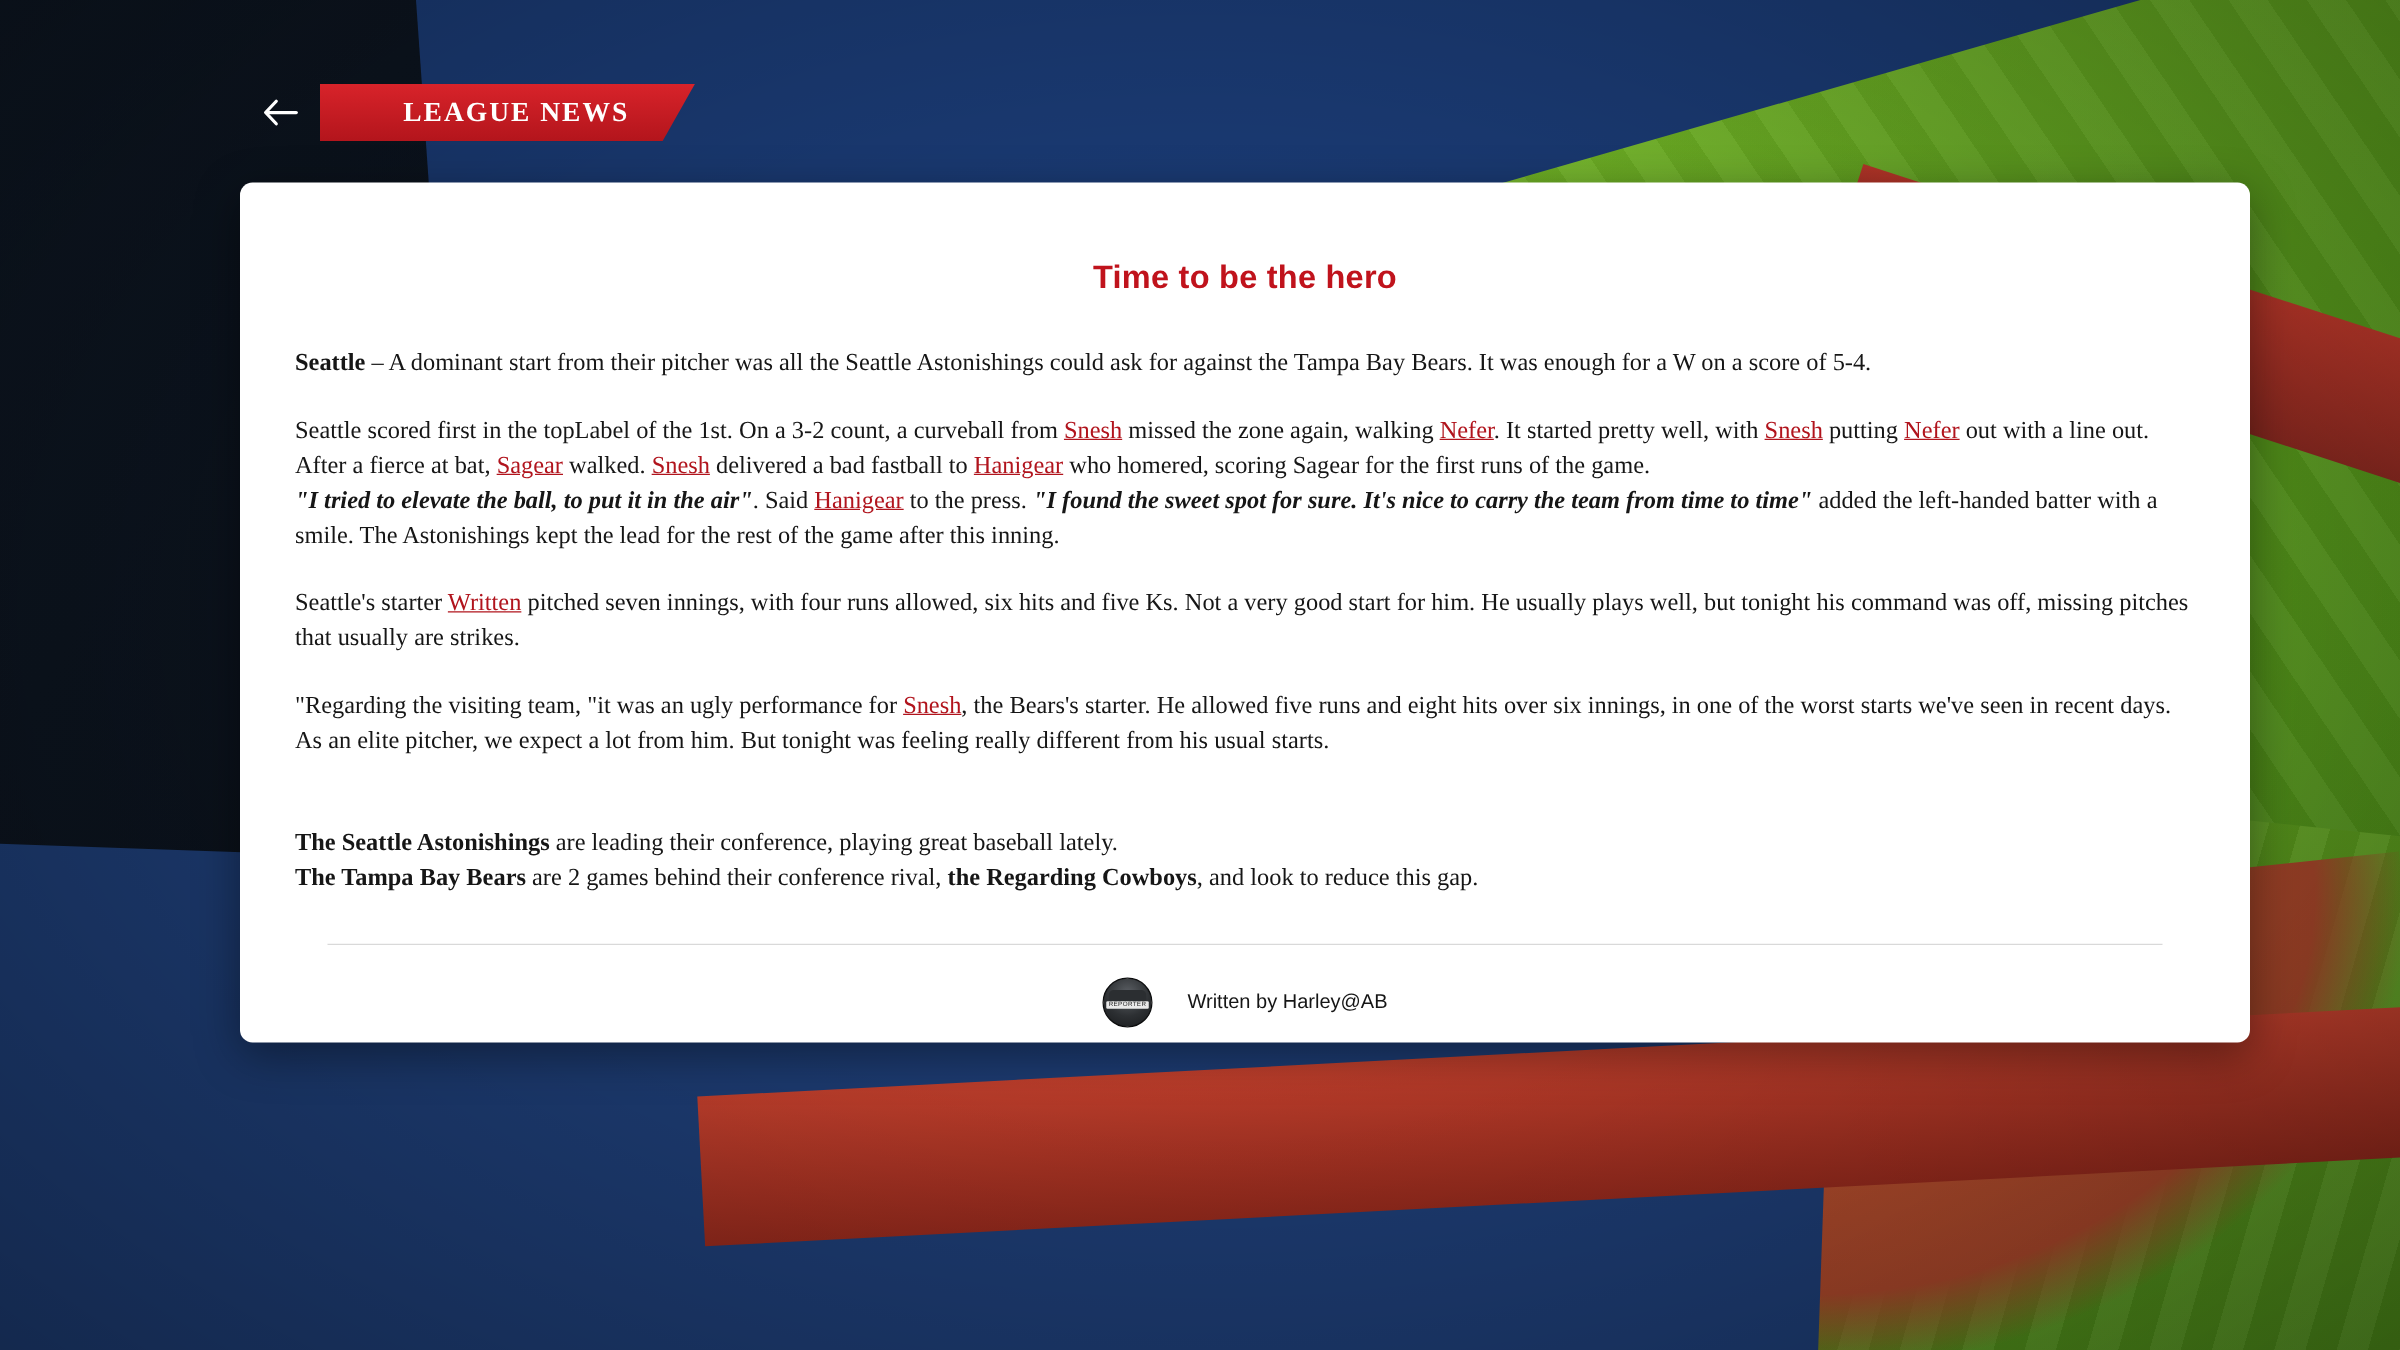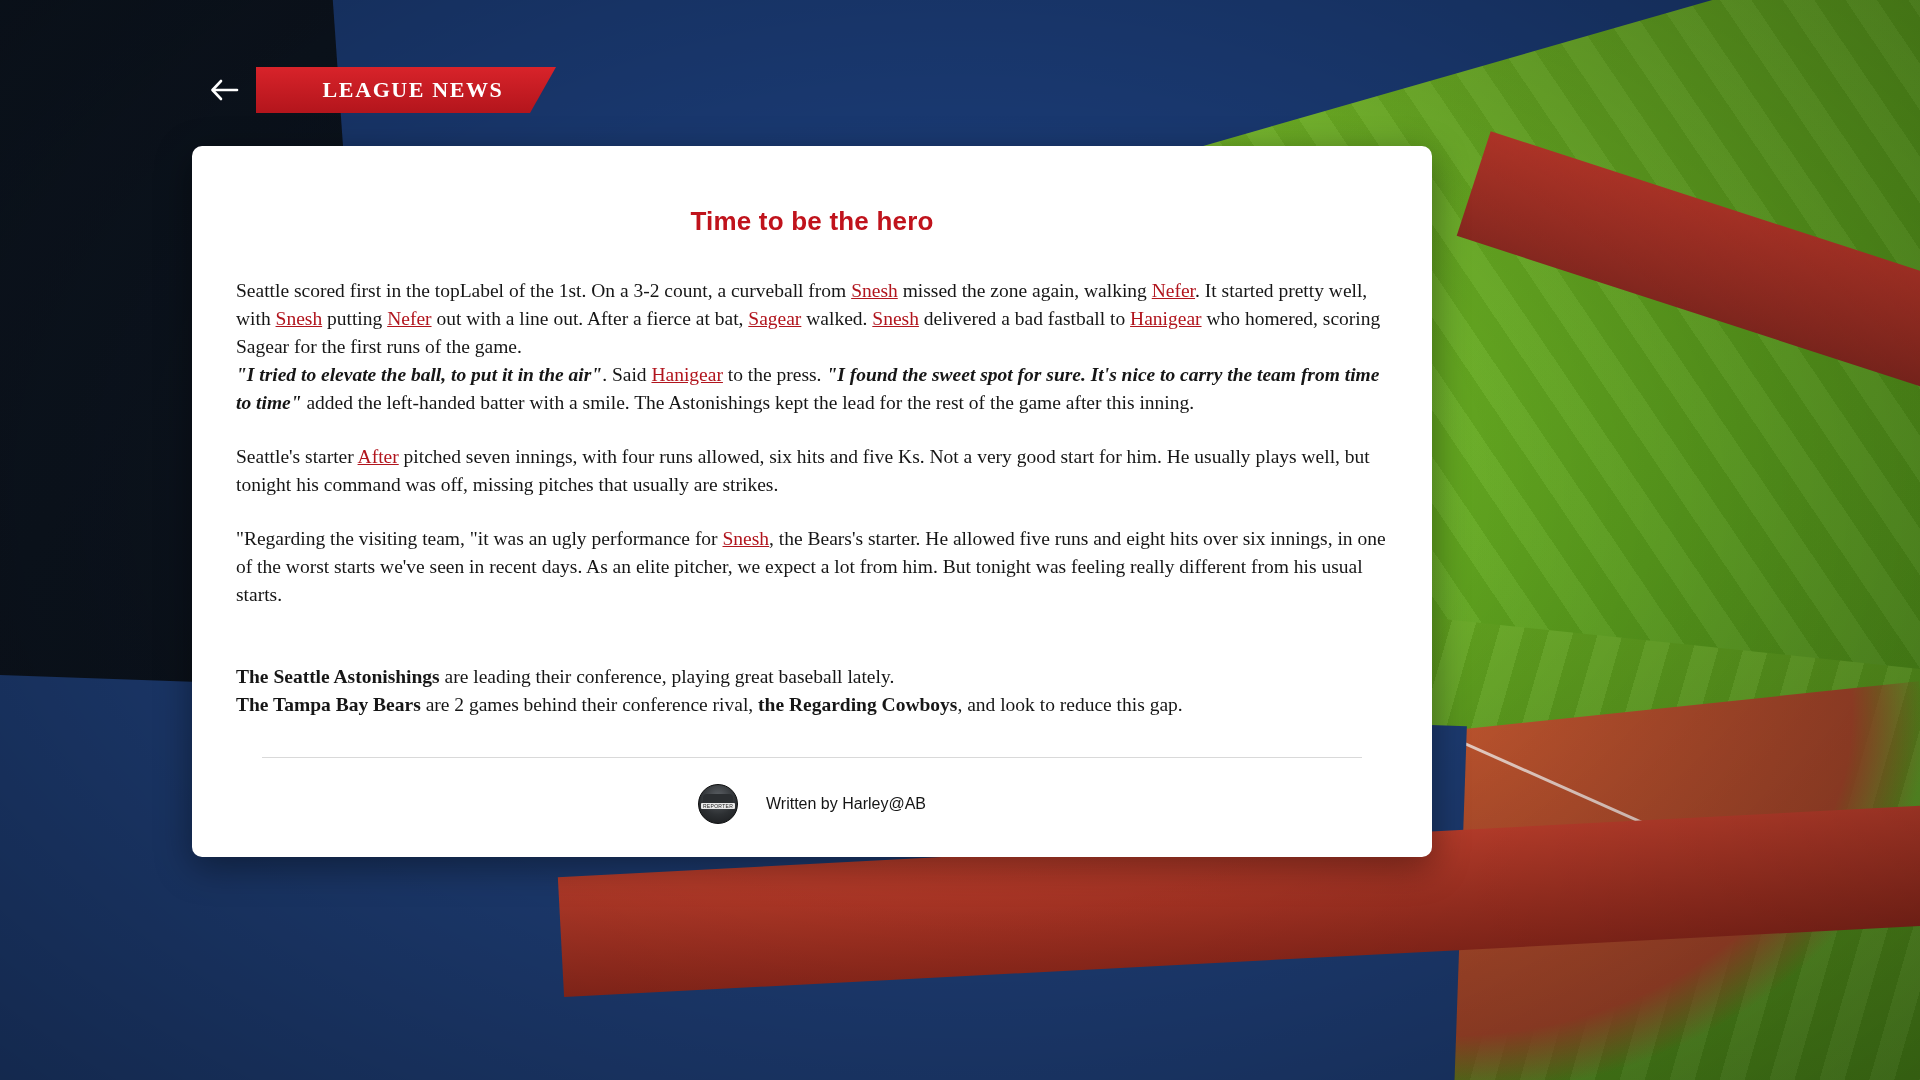--- a/index.html
+++ b/index.html
@@ -140,26 +140,26 @@
     content: "";
     position: absolute; left: -16px; top: 0; width: 24px; height: 100%;
     background: linear-gradient(180deg, #d8232a 0%, #b3151c 100%);
     clip-path: polygon(16px 0, 100% 0, 100% 100%, 0 100%);
   }
 
   
   #article-card {
     position: absolute;
     left: 192px; top: 146px;
-    width: 1240px;
+    width: 1608px;
     min-height: 605px;
     background: #ffffff;
     border-radius: 10px;
     box-shadow: 0 10px 36px rgba(0,0,0,0.40);
-    padding: 34px 44px 33px 44px;
+    padding: 34px 44px 12px 44px;
   }
   #article-title {
     text-align: center;
     color: #c0131c;
     font-family: "Liberation Sans", sans-serif;
     font-size: 26px;
     font-weight: 600;
     margin: 26px 0 40px 0;
     letter-spacing: .2px;
   }
@@ -249,22 +249,23 @@
   </button>
   <div id="news-banner">
     <span>LEAGUE NEWS</span>
   </div>
 </div>
 
 <div id="article-card">
   <h1 id="article-title">Time to be the hero</h1>
 
   <div id="article-body">
+      <p class="para"><b>Seattle</b><span> – A dominant start from their pitcher was all the Seattle Astonishings could ask for against the Tampa Bay Bears. It was enough for a W on a score of 5-4.</span></p>
       <p class="para"><span>Seattle scored first in the topLabel of the 1st. On a 3-2 count, a curveball from </span><a class="plink" href="#">Snesh</a><span> missed the zone again, walking </span><a class="plink" href="#">Nefer</a><span>. It started pretty well, with </span><a class="plink" href="#">Snesh</a><span> putting </span><a class="plink" href="#">Nefer</a><span> out with a line out. After a fierce at bat, </span><a class="plink" href="#">Sagear</a><span> walked. </span><a class="plink" href="#">Snesh</a><span> delivered a bad fastball to </span><a class="plink" href="#">Hanigear</a><span> who homered, scoring Sagear for the first runs of the game.</span><br><span class="quote">"I tried to elevate the ball, to put it in the air"</span><span>. Said </span><a class="plink" href="#">Hanigear</a><span> to the press. </span><span class="quote">"I found the sweet spot for sure. It's nice to carry the team from time to time"</span><span> added the left-handed batter with a smile. The Astonishings kept the lead for the rest of the game after this inning.</span></p>
-      <p class="para"><span>Seattle's starter </span><a class="plink" href="#">After</a><span> pitched seven innings, with four runs allowed, six hits and five Ks. Not a very good start for him. He usually plays well, but tonight his command was off, missing pitches that usually are strikes.</span></p>
+      <p class="para"><span>Seattle's starter </span><a class="plink" href="#">Written</a><span> pitched seven innings, with four runs allowed, six hits and five Ks. Not a very good start for him. He usually plays well, but tonight his command was off, missing pitches that usually are strikes.</span></p>
       <p class="para"><span>"Regarding the visiting team, "it was an ugly performance for </span><a class="plink" href="#">Snesh</a><span>, the Bears's starter. He allowed five runs and eight hits over six innings, in one of the worst starts we've seen in recent days. As an elite pitcher, we expect a lot from him. But tonight was feeling really different from his usual starts.</span></p>
       <p class="para"><br><b>The Seattle Astonishings</b><span> are leading their conference, playing great baseball lately.</span><br><b>The Tampa Bay Bears</b><span> are 2 games behind their conference rival, </span><b>the Regarding Cowboys</b><span>, and look to reduce this gap.</span></p>
     </div>
 
   <div id="divider"></div>
 
   <div id="byline">
     <div id="byline-avatar">
       <div class="cap"></div>
       <div class="tag">REPORTER</div>

